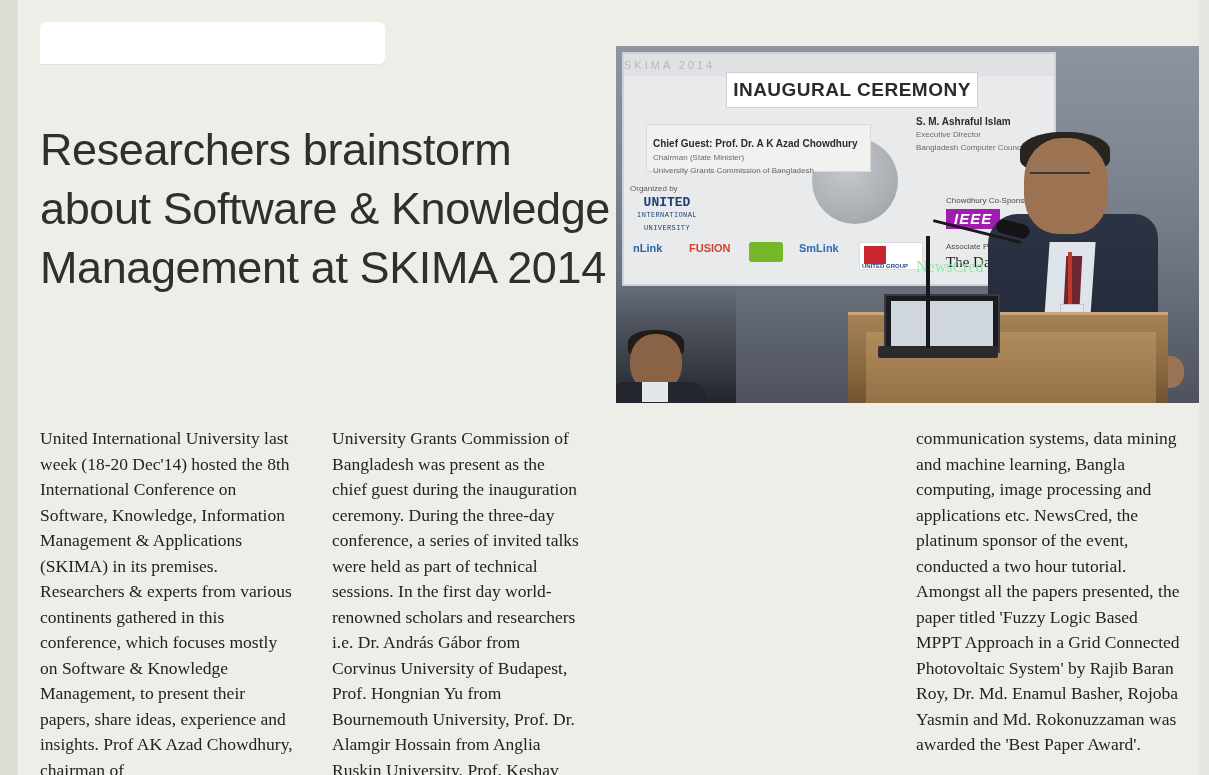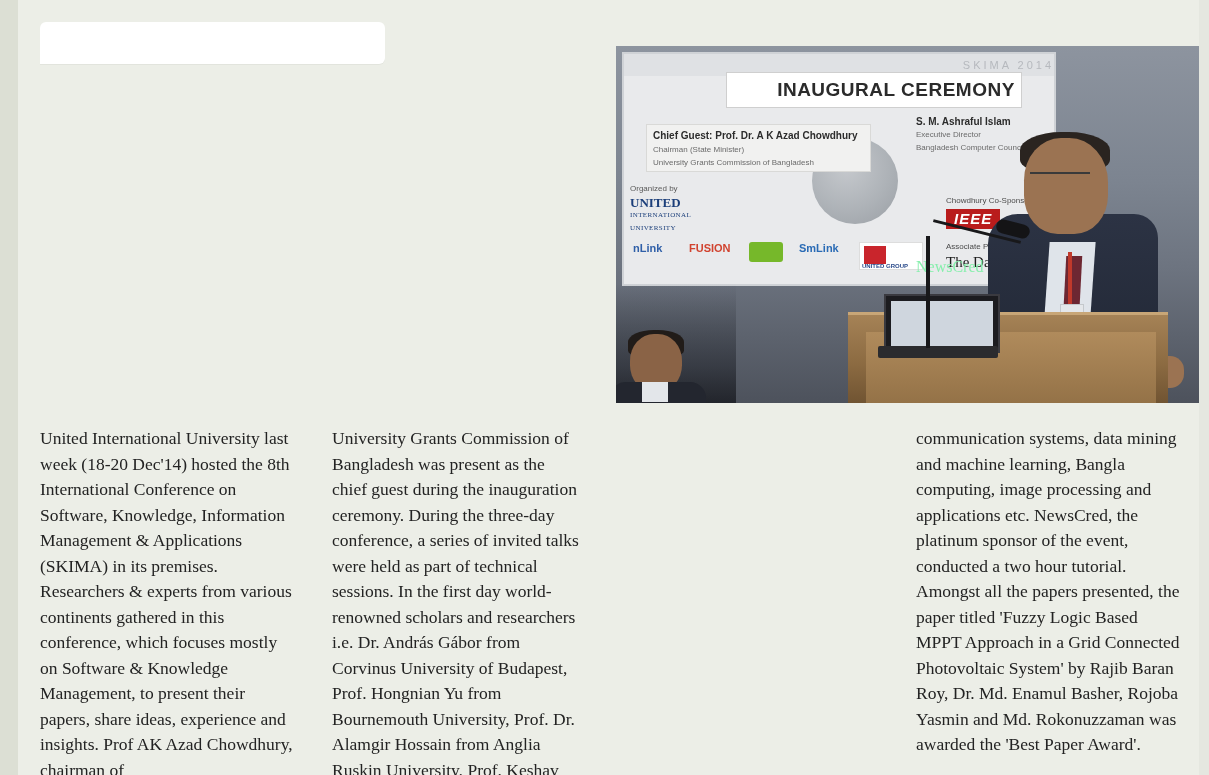--- a/index.html
+++ b/index.html
@@ -90,49 +90,48 @@
     background: #e9eaec;
     box-shadow: 0 0 0 2px #cfd2d6;
   }
   .ph-screen-top {
     position: absolute;
     left: 0; top: 0; width: 430px; height: 22px;
     background: #dfe1e4;
     color: #b6b9be;
     font-size: 11px;
     font-family: "Liberation Sans", sans-serif;
-    text-align: right;
+    text-align: left;
     line-height: 22px;
     letter-spacing: 3px;
   }
   .ph-banner {
     position: absolute;
     left: 110px; top: 26px;
     width: 250px; height: 34px;
     background: #ffffff;
     border: 1px solid #cfcfcf;
     color: #2b2b2b;
     font-family: "Liberation Sans", sans-serif;
     font-weight: bold;
     font-size: 19px;
     text-align: center;
     line-height: 34px;
     letter-spacing: 0.5px;
-    padding-left: 44px;
   }
   .ph-guest {
     position: absolute;
     left: 30px; top: 78px;
     width: 225px; height: 48px;
     background: #f1f1f0;
     border: 1px solid #d9d9d7;
     font-family: "Liberation Sans", sans-serif;
     font-size: 9px;
     color: #2c2c2c;
-    padding: 4px 6px;
+    padding: 12px 6px;
     box-sizing: border-box;
     line-height: 13px;
   }
   .ph-guest b { font-size: 10px; }
   .ph-guest span { color: #6b6b6b; font-size: 8px; }
   .ph-right-label {
     position: absolute;
     left: 300px; top: 70px;
     width: 120px;
     font-family: "Liberation Sans", sans-serif;
@@ -154,46 +153,47 @@
     position: absolute;
     left: 14px; top: 138px;
     font-family: "Liberation Sans", sans-serif;
     font-size: 8px;
     color: #5a5a5a;
   }
   .ph-uiu {
     position: absolute;
     left: 14px; top: 150px;
     width: 74px; height: 40px;
-    font-family: Liberation Serif, serif;
+    font-family: Liberation Mono, monospace;
     font-size: 13px;
     font-weight: bold;
     color: #1c3f7a;
     line-height: 13px;
+    text-align: center;
   }
   .ph-uiu i {
     display: block;
     font-style: normal;
     font-size: 7px;
     font-weight: normal;
     color: #1c3f7a;
     letter-spacing: 0.4px;
   }
   .ph-ieee {
     position: absolute;
     left: 330px; top: 150px;
     width: 100px;
     font-family: "Liberation Sans", sans-serif;
     font-size: 8px;
     color: #4b4b4b;
   }
   .ph-ieee b {
     display: inline-block;
     margin-top: 4px;
-    background: #b91c1c;
+    background: #a21caf;
     color: #fff;
     font-size: 15px;
     font-style: italic;
     padding: 1px 8px 2px 8px;
     letter-spacing: 1px;
   }
   .ph-assoc {
     position: absolute;
     left: 330px; top: 196px;
     width: 110px;
@@ -412,20 +412,21 @@
 </head>
 <body>
 
 <div class="page">
 
   <div class="left-strip"></div>
   <div class="right-strip"></div>
 
   <div class="kicker-wrap"></div>
 
+  <h1 class="headline">Researchers brainstorm about Software &amp; Knowledge Management at SKIMA 2014</h1>
 
   <div class="photo">
     <div class="ph-backdrop"></div>
 
     <div class="ph-screen">
       <div class="ph-screen-top">SKIMA 2014</div>
     </div>
 
     <div class="ph-globe"></div>
 

